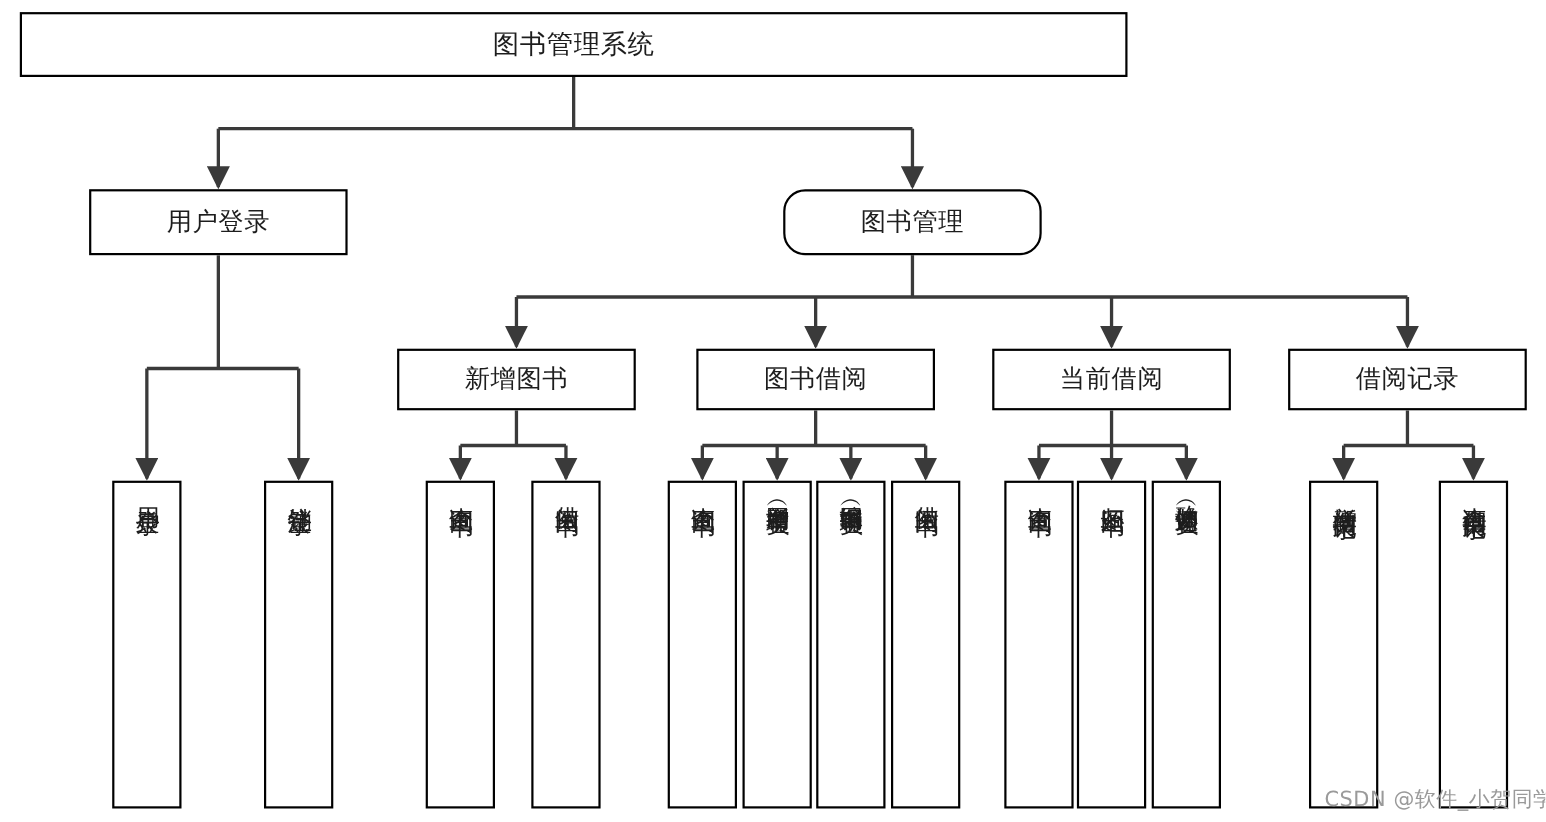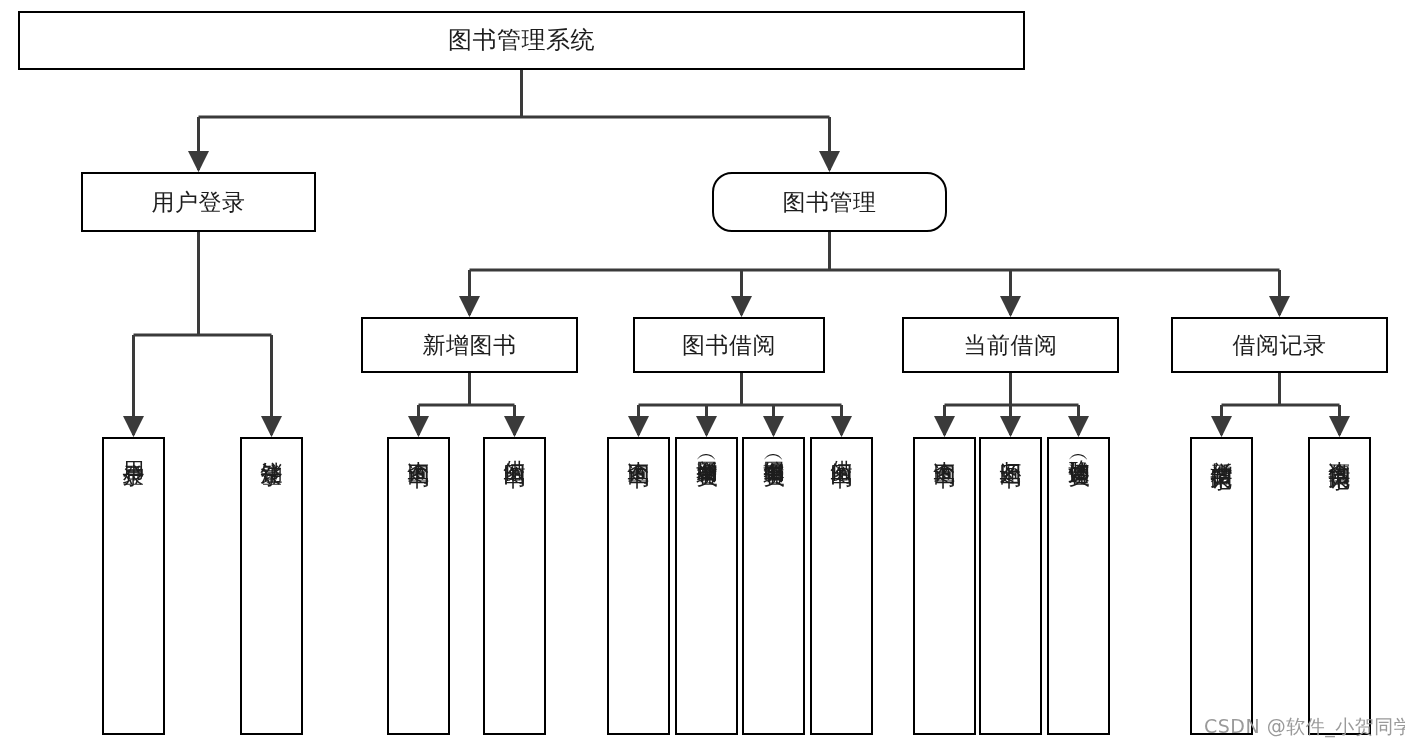--- a/index.html
+++ b/index.html
@@ -132,21 +132,21 @@
       </div>
       <div class="node horiz" style="left: 81px; top: 172px; width: 235px; height: 60px;">
         <span class="node-label">用户登录</span>
       </div>
       <div class="node horiz" style="left: 712px; top: 172px; width: 235px; height: 60px; border-radius: 20px;">
         <span class="node-label">图书管理</span>
       </div>
       <div class="node horiz" style="left: 361px; top: 317px; width: 217px; height: 56px;">
         <span class="node-label">新增图书</span>
       </div>
-      <div class="node horiz" style="left: 633px; top: 317px; width: 192px; height: 56px;">
+      <div class="node horiz" style="left: 633px; top: 317px; width: 217px; height: 56px;">
         <span class="node-label">图书借阅</span>
       </div>
       <div class="node horiz" style="left: 902px; top: 317px; width: 217px; height: 56px;">
         <span class="node-label">当前借阅</span>
       </div>
       <div class="node horiz" style="left: 1171px; top: 317px; width: 217px; height: 56px;">
         <span class="node-label">借阅记录</span>
       </div>
       <div class="node vert" style="left: 102px; top: 437px; width: 63px; height: 298px;">
         <span class="node-label">用户登录</span>

